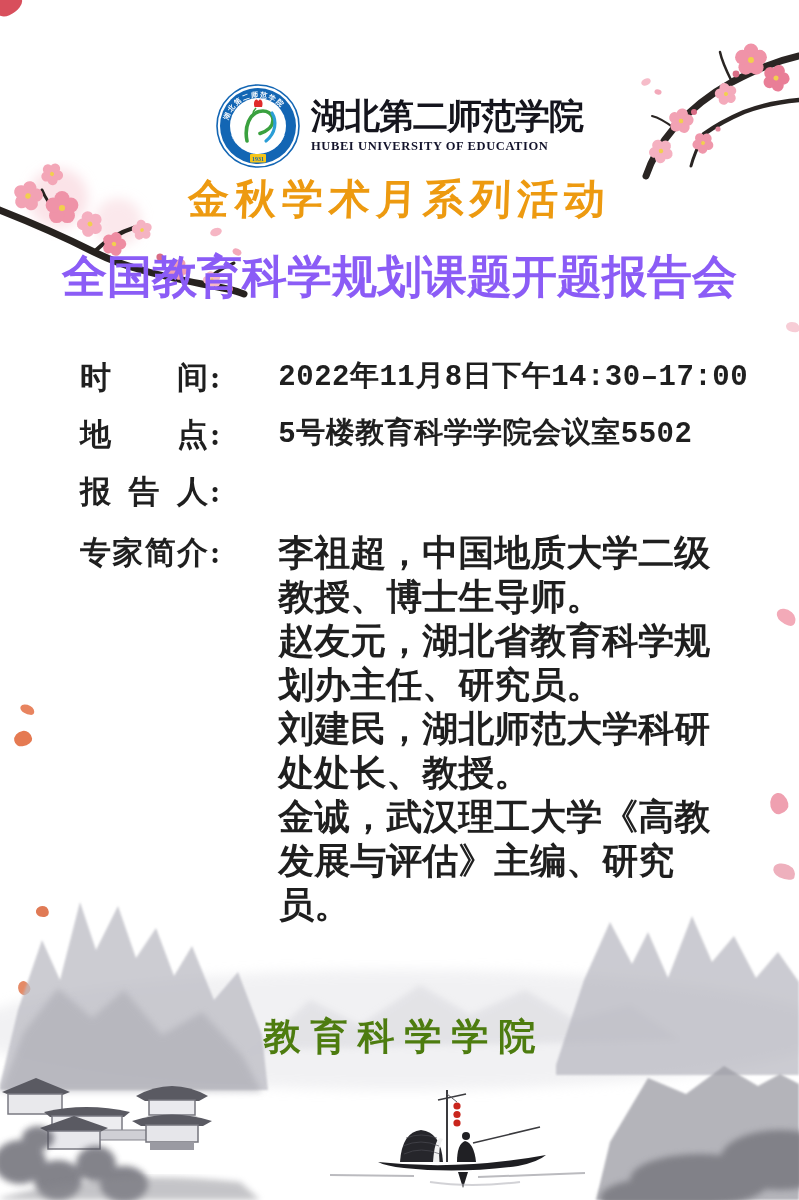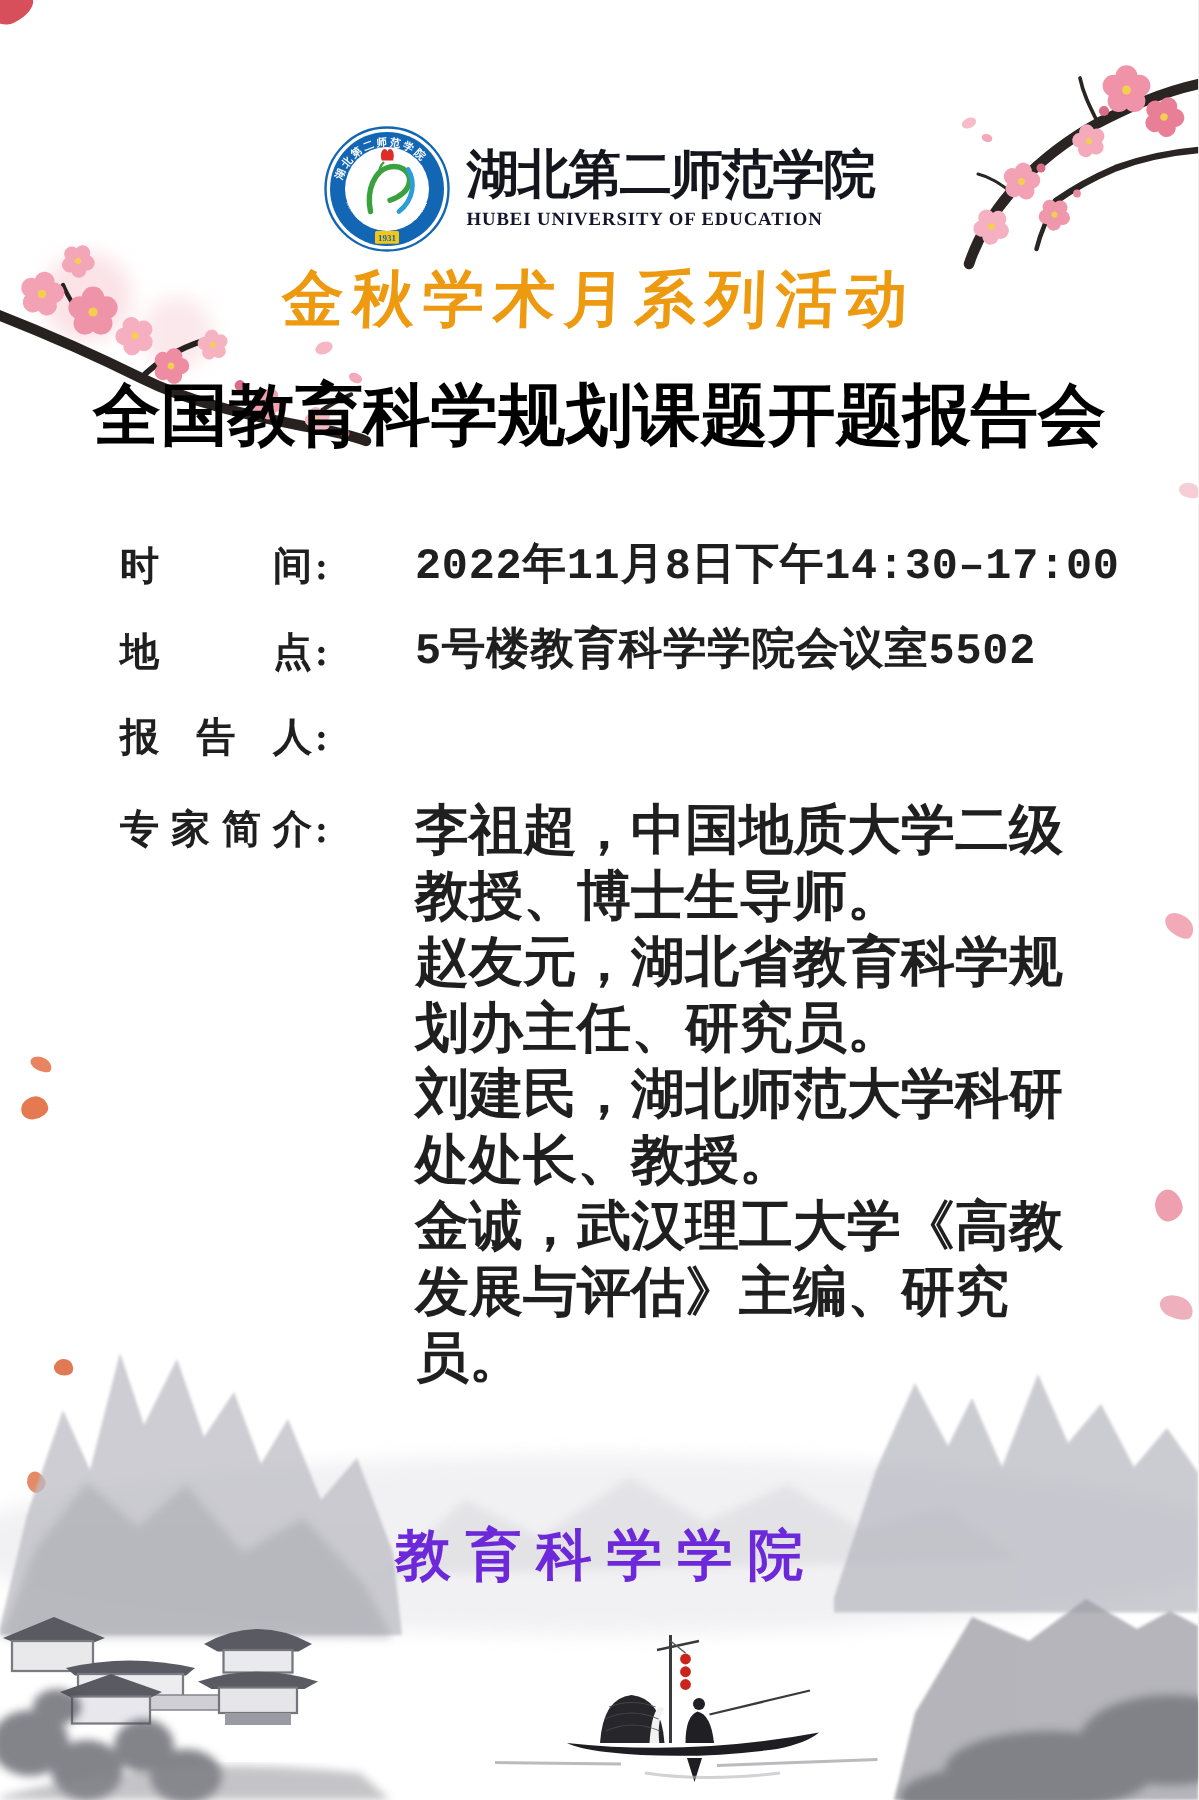--- a/index.html
+++ b/index.html
@@ -27,37 +27,37 @@
   .header { position:absolute; top:84px; left:0; right:0; display:flex; justify-content:center; align-items:center; gap:11px; z-index:3; }
   .logo { width:84px; height:84px; flex:0 0 auto; }
   .uni-cn { font-size:35px; font-weight:bold; letter-spacing:-1px; color:#15151d; line-height:1.1; }
   .uni-en { font-size:12.5px; font-weight:bold; letter-spacing:0.6px; color:#14142c; margin-top:3px; }
   .series {
     position:absolute; top:172px; left:0; right:0; text-align:center; z-index:3;
     font-size:41px; font-weight:bold; letter-spacing:6px; color:#ed9a10; transform:skewX(-2deg);
   }
   .title {
     position:absolute; top:247px; left:0; right:0; margin:0; text-align:center; z-index:3;
-    font-size:45px; font-weight:bold; color:#000000; letter-spacing:0;
+    font-size:45px; font-weight:bold; color:#8b5cf6; letter-spacing:0;
   }
   
   .info { position:absolute; top:360px; left:80px; width:660px; z-index:3; }
   .row { display:flex; align-items:flex-start; margin-bottom:21px; }
-  .flabel { font-size:26px; font-weight:bold; line-height:36px; white-space:nowrap; }
+  .flabel { font-size:31px; font-weight:bold; line-height:36px; white-space:nowrap; }
   .flabel-chars { display:inline-block; width:128px; text-align:justify; text-align-last:justify; }
   .fcolon { margin-left:2px; }
   .fvalue { font-size:29px; font-weight:bold; line-height:36px; margin-left:58px; letter-spacing:0.5px; white-space:nowrap;font-family:Liberation Mono, monospace; }
   .experts-row { margin-bottom:0; }
   .experts-row .flabel { line-height:44px; }
   .expert-list { margin-left:58px; width:455px; }
   .expert { font-size:36px; font-weight:bold; line-height:44px; letter-spacing:0; }
   
   .organizer {
     position:absolute; top:1012px; left:0; right:0; text-align:center; z-index:3;
-    font-size:37px; font-weight:bold; letter-spacing:10px; padding-left:10px; color:#6d28d9;
+    font-size:37px; font-weight:bold; letter-spacing:10px; padding-left:10px; color:#4d7c0f;
   }
 </style>
 </head>
 <body>
 
 <div class="poster">
 
   <svg class="deco blossom-tr" viewBox="0 0 245 190">
     <defs>
       <g id="flw">

